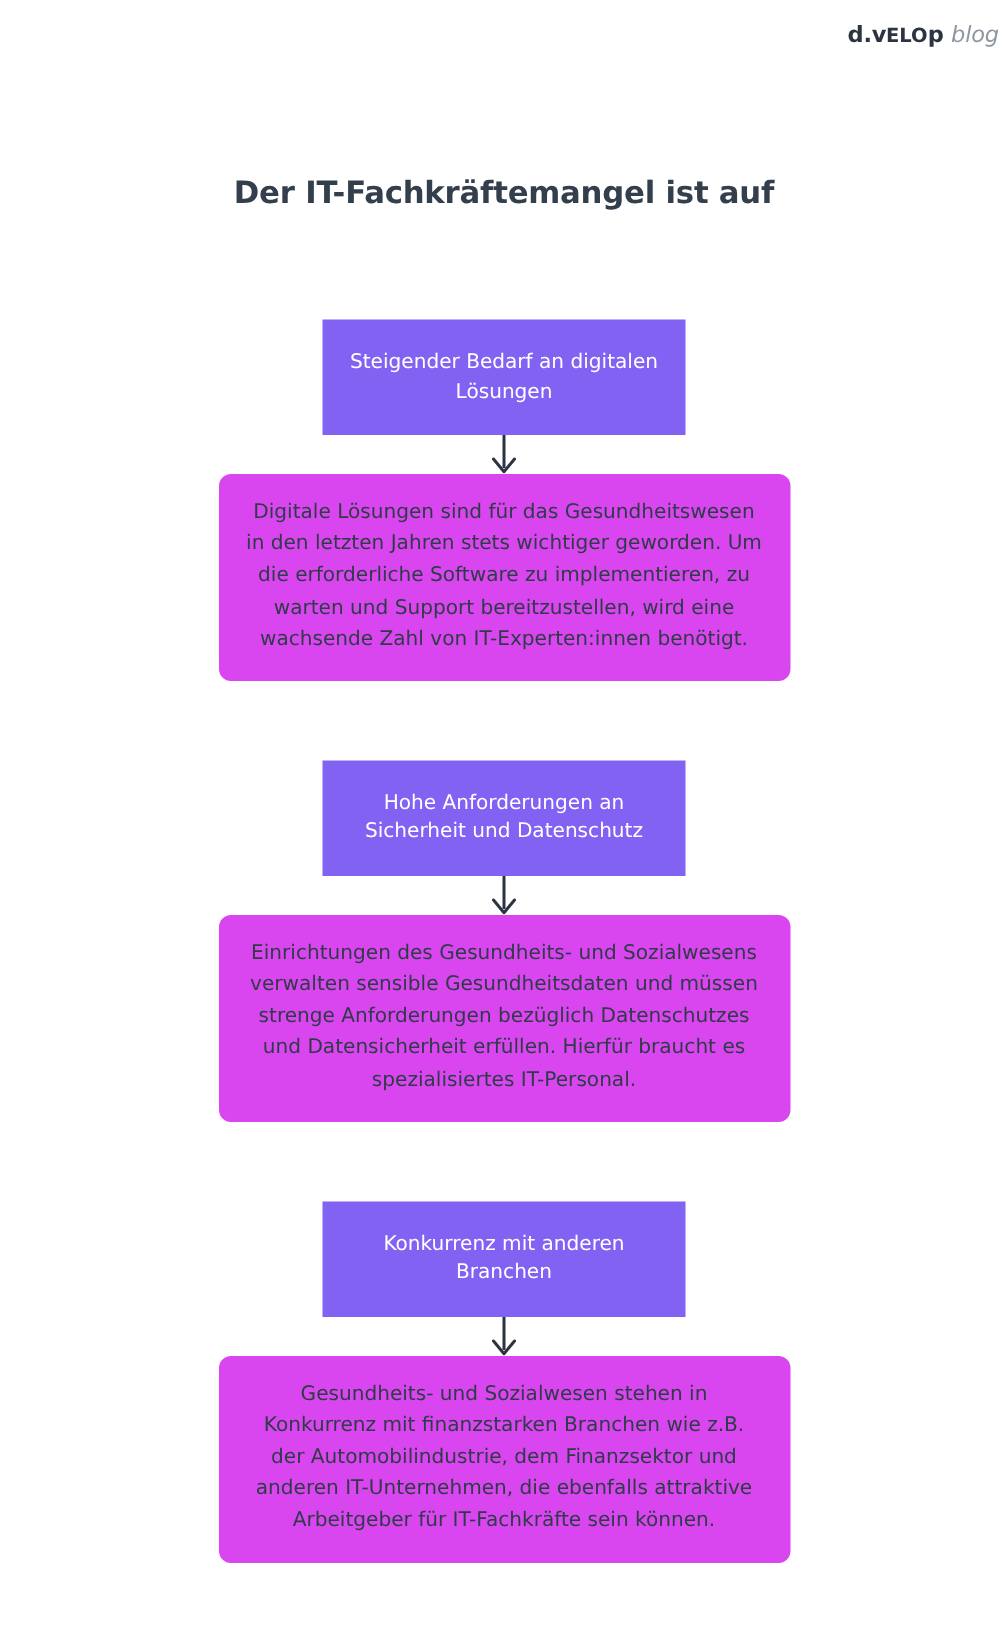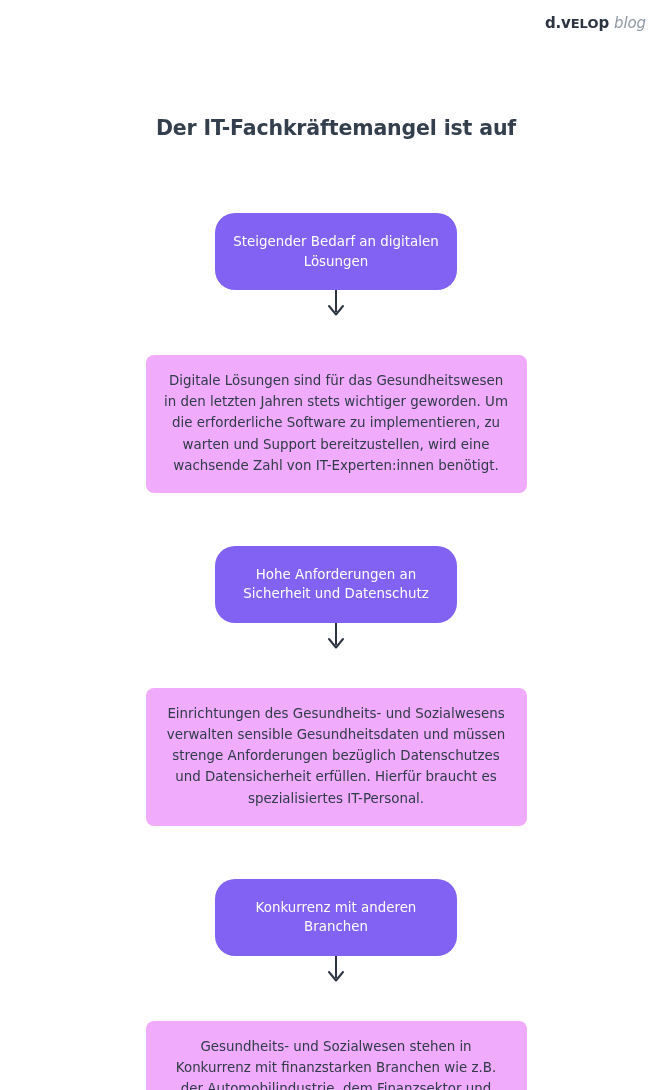--- a/index.html
+++ b/index.html
@@ -14,21 +14,21 @@
     position: relative;
     font-family: "DejaVu Sans", "Liberation Sans", sans-serif;
     overflow: hidden;
     -webkit-font-smoothing: antialiased;
   }
 
   
   .page-header {
     position: absolute;
     top: 16px;
-    right: 26px;
+    right: 6px;
     display: flex;
     align-items: flex-start;
     gap: 5px;
     line-height: 1;
   }
   .logo-brand {
     font-size: 15px;
     font-weight: 700;
     color: #2b3440;
     letter-spacing: -0.2px;
@@ -83,48 +83,47 @@
   }
   .flow-group + .flow-group {
     margin-top: 53px;
   }
 
   .cause-box {
     width: 242px;
     min-height: 77px;
     box-sizing: border-box;
     background: #8162f2;
-    border-radius: 20px;
+    border-radius: 0;
     color: #ffffff;
     font-size: 13.4px;
     line-height: 1.45;
     text-align: center;
     padding: 10px 16px;
     display: flex;
     align-items: center;
     justify-content: center;
   }
 
   .connector {
     width: 24px;
     height: 26px;
     display: block;
   }
 
   .detail-box {
     width: 381px;
     box-sizing: border-box;
-    background: #f0abfc;
+    background: #d946ef;
     border-radius: 8px;
     color: #2f3b48;
     font-size: 13.4px;
     line-height: 1.58;
     text-align: center;
     padding: 15px 18px 17px;
-    margin-top: 39px;
   }
 </style>
 </head>
 <body>
 
 <div class="page-header">
   <span class="logo-brand"><span>d.v</span><span class="brand-small">ELO</span><span>p</span></span>
   <span class="logo-suffix">blog</span>
 </div>
 

